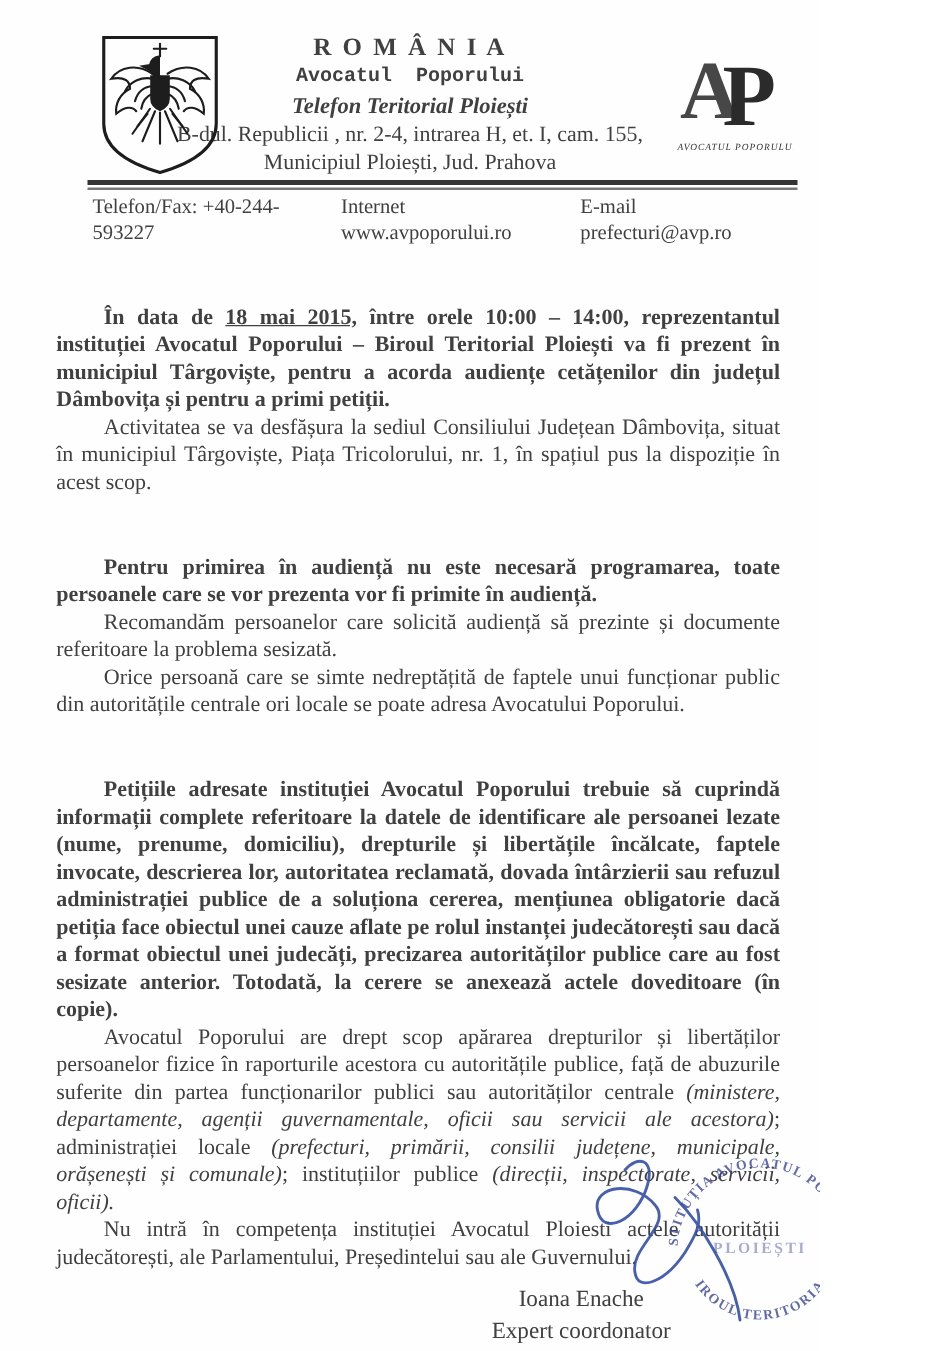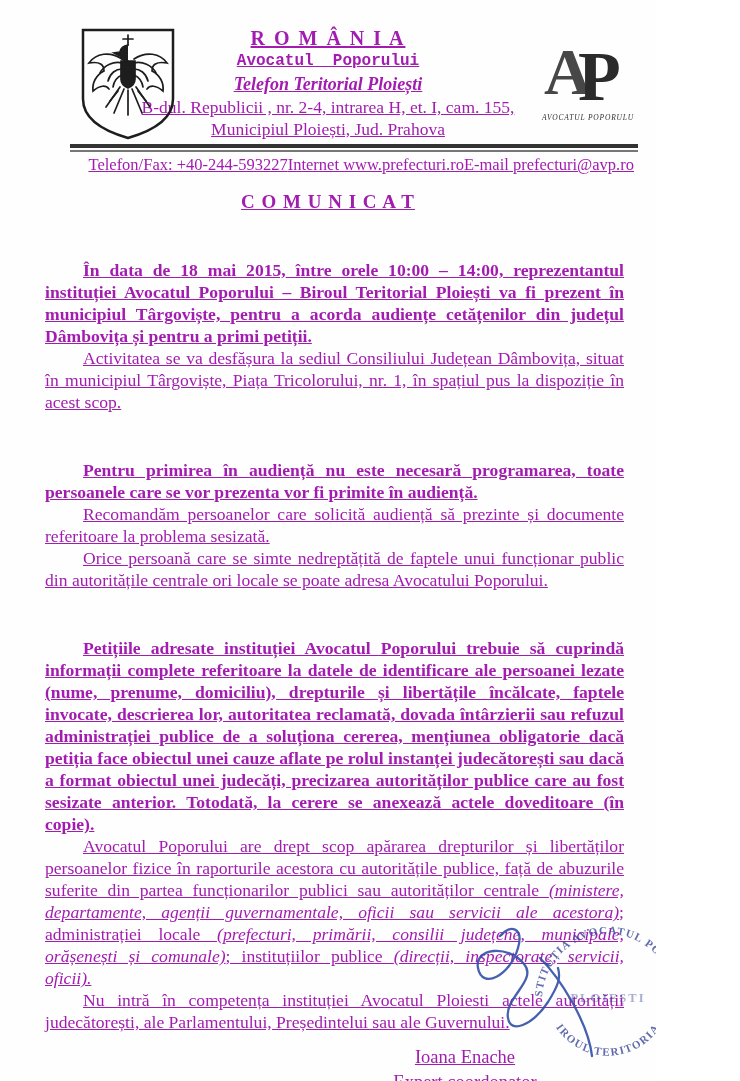--- a/index.html
+++ b/index.html
@@ -1,17 +1,17 @@
 <!DOCTYPE html>
 <html><head>
 <meta charset="utf-8">
 <style>
   html,body{margin:0;padding:0;background:#ffffff;}
   .page{position:relative;width:656px;height:1081px;background:#fefefe;overflow:hidden;
-        font-family:"Liberation Serif", serif;color:#a21caf;text-decoration:underline;}
+        font-family:"Liberation Serif", serif;color:#404040;}
   
   .letterhead{position:relative;padding-top:26px;}
   .coat{position:absolute;left:76px;top:26px;}
   .ap-logo{position:absolute;right:22px;top:32px;width:104px;text-align:center;}
   .head-center{width:470px;margin:0 auto;text-align:center;}
   .country{font-size:20px;font-weight:bold;line-height:24px;letter-spacing:2px;}
   .institution{font-family:"Liberation Mono", monospace;font-weight:bold;font-size:16px;line-height:23px;white-space:pre;}
   .office{font-size:18px;font-weight:bold;font-style:italic;line-height:23px;}
   .addr{font-size:17.5px;line-height:22px;}
   .rule1{margin:4px 18px 0 70px;border-top:4px solid #333;}
@@ -66,26 +66,25 @@
       <text x="48" y="68" font-size="70" font-weight="bold" fill="#2b2b2b" font-family="'Liberation Serif',serif">P</text>
       <text x="12" y="88" font-size="7.5" font-style="italic" fill="#303030" letter-spacing="0.8">AVOCATUL POPORULUI</text>
     </svg>
   </header>
 
   <div class="rule1"></div>
   <div class="rule2"></div>
 
   <div class="contact-row">
     <span>Telefon/Fax: +40-244-593227</span>
-    <span>Internet www.prefecturi.ro</span>
+    <span>Internet www.avpoporului.ro</span>
     <span>E-mail prefecturi@avp.ro</span>
   </div>
 
 
-  <h1 class="doc-title">C O M U N I C A T</h1>
 
   <main class="doc-body" id="doc-body">
       <p class="para b"><span>În data de </span><span class="u">18 mai 2015,</span><span> între orele 10:00 – 14:00, reprezentantul instituției Avocatul Poporului – Biroul Teritorial Ploiești va fi prezent în municipiul Târgoviște, pentru a acorda audiențe cetățenilor din județul Dâmbovița și pentru a primi petiții.</span></p>
       <p class="para"><span>Activitatea se va desfășura la sediul Consiliului Județean Dâmbovița, situat în municipiul Târgoviște, Piața Tricolorului, nr. 1, în spațiul pus la dispoziție în acest scop.</span></p>
       <p class="para b"><span>Pentru primirea în audiență nu este necesară programarea, toate persoanele care se vor prezenta vor fi primite în audiență.</span></p>
       <p class="para"><span>Recomandăm persoanelor care solicită audiență să prezinte și documente referitoare la problema sesizată.</span></p>
       <p class="para"><span>Orice persoană care se simte nedreptățită de faptele unui funcționar public din autoritățile centrale ori locale se poate adresa Avocatului Poporului.</span></p>
       <p class="para b"><span>Petițiile adresate instituției Avocatul Poporului trebuie să cuprindă informații complete referitoare la datele de identificare ale persoanei lezate (nume, prenume, domiciliu), drepturile și libertățile încălcate, faptele invocate, descrierea lor, autoritatea reclamată, dovada întârzierii sau refuzul administrației publice de a soluționa cererea, mențiunea obligatorie dacă petiția face obiectul unei cauze aflate pe rolul instanței judecătorești sau dacă a format obiectul unei judecăți, precizarea autorităților publice care au fost sesizate anterior. Totodată, la cerere se anexează actele doveditoare (în copie).</span></p>
       <p class="para"><span>Avocatul Poporului are drept scop apărarea drepturilor și libertăților persoanelor fizice în raporturile acestora cu autoritățile publice, față de abuzurile suferite din partea funcționarilor publici sau autorităților centrale </span><span class="i">(ministere, departamente, agenții guvernamentale, oficii sau servicii ale acestora)</span><span>; administrației locale </span><span class="i">(prefecturi, primării, consilii județene, municipale, orășenești și comunale)</span><span>; instituțiilor publice </span><span class="i">(direcții, inspectorate, servicii, oficii).</span></p>
       <p class="para"><span>Nu intră în competența instituției Avocatul Ploiesti actele autorității judecătorești, ale Parlamentului, Președintelui sau ale Guvernului.</span></p>

